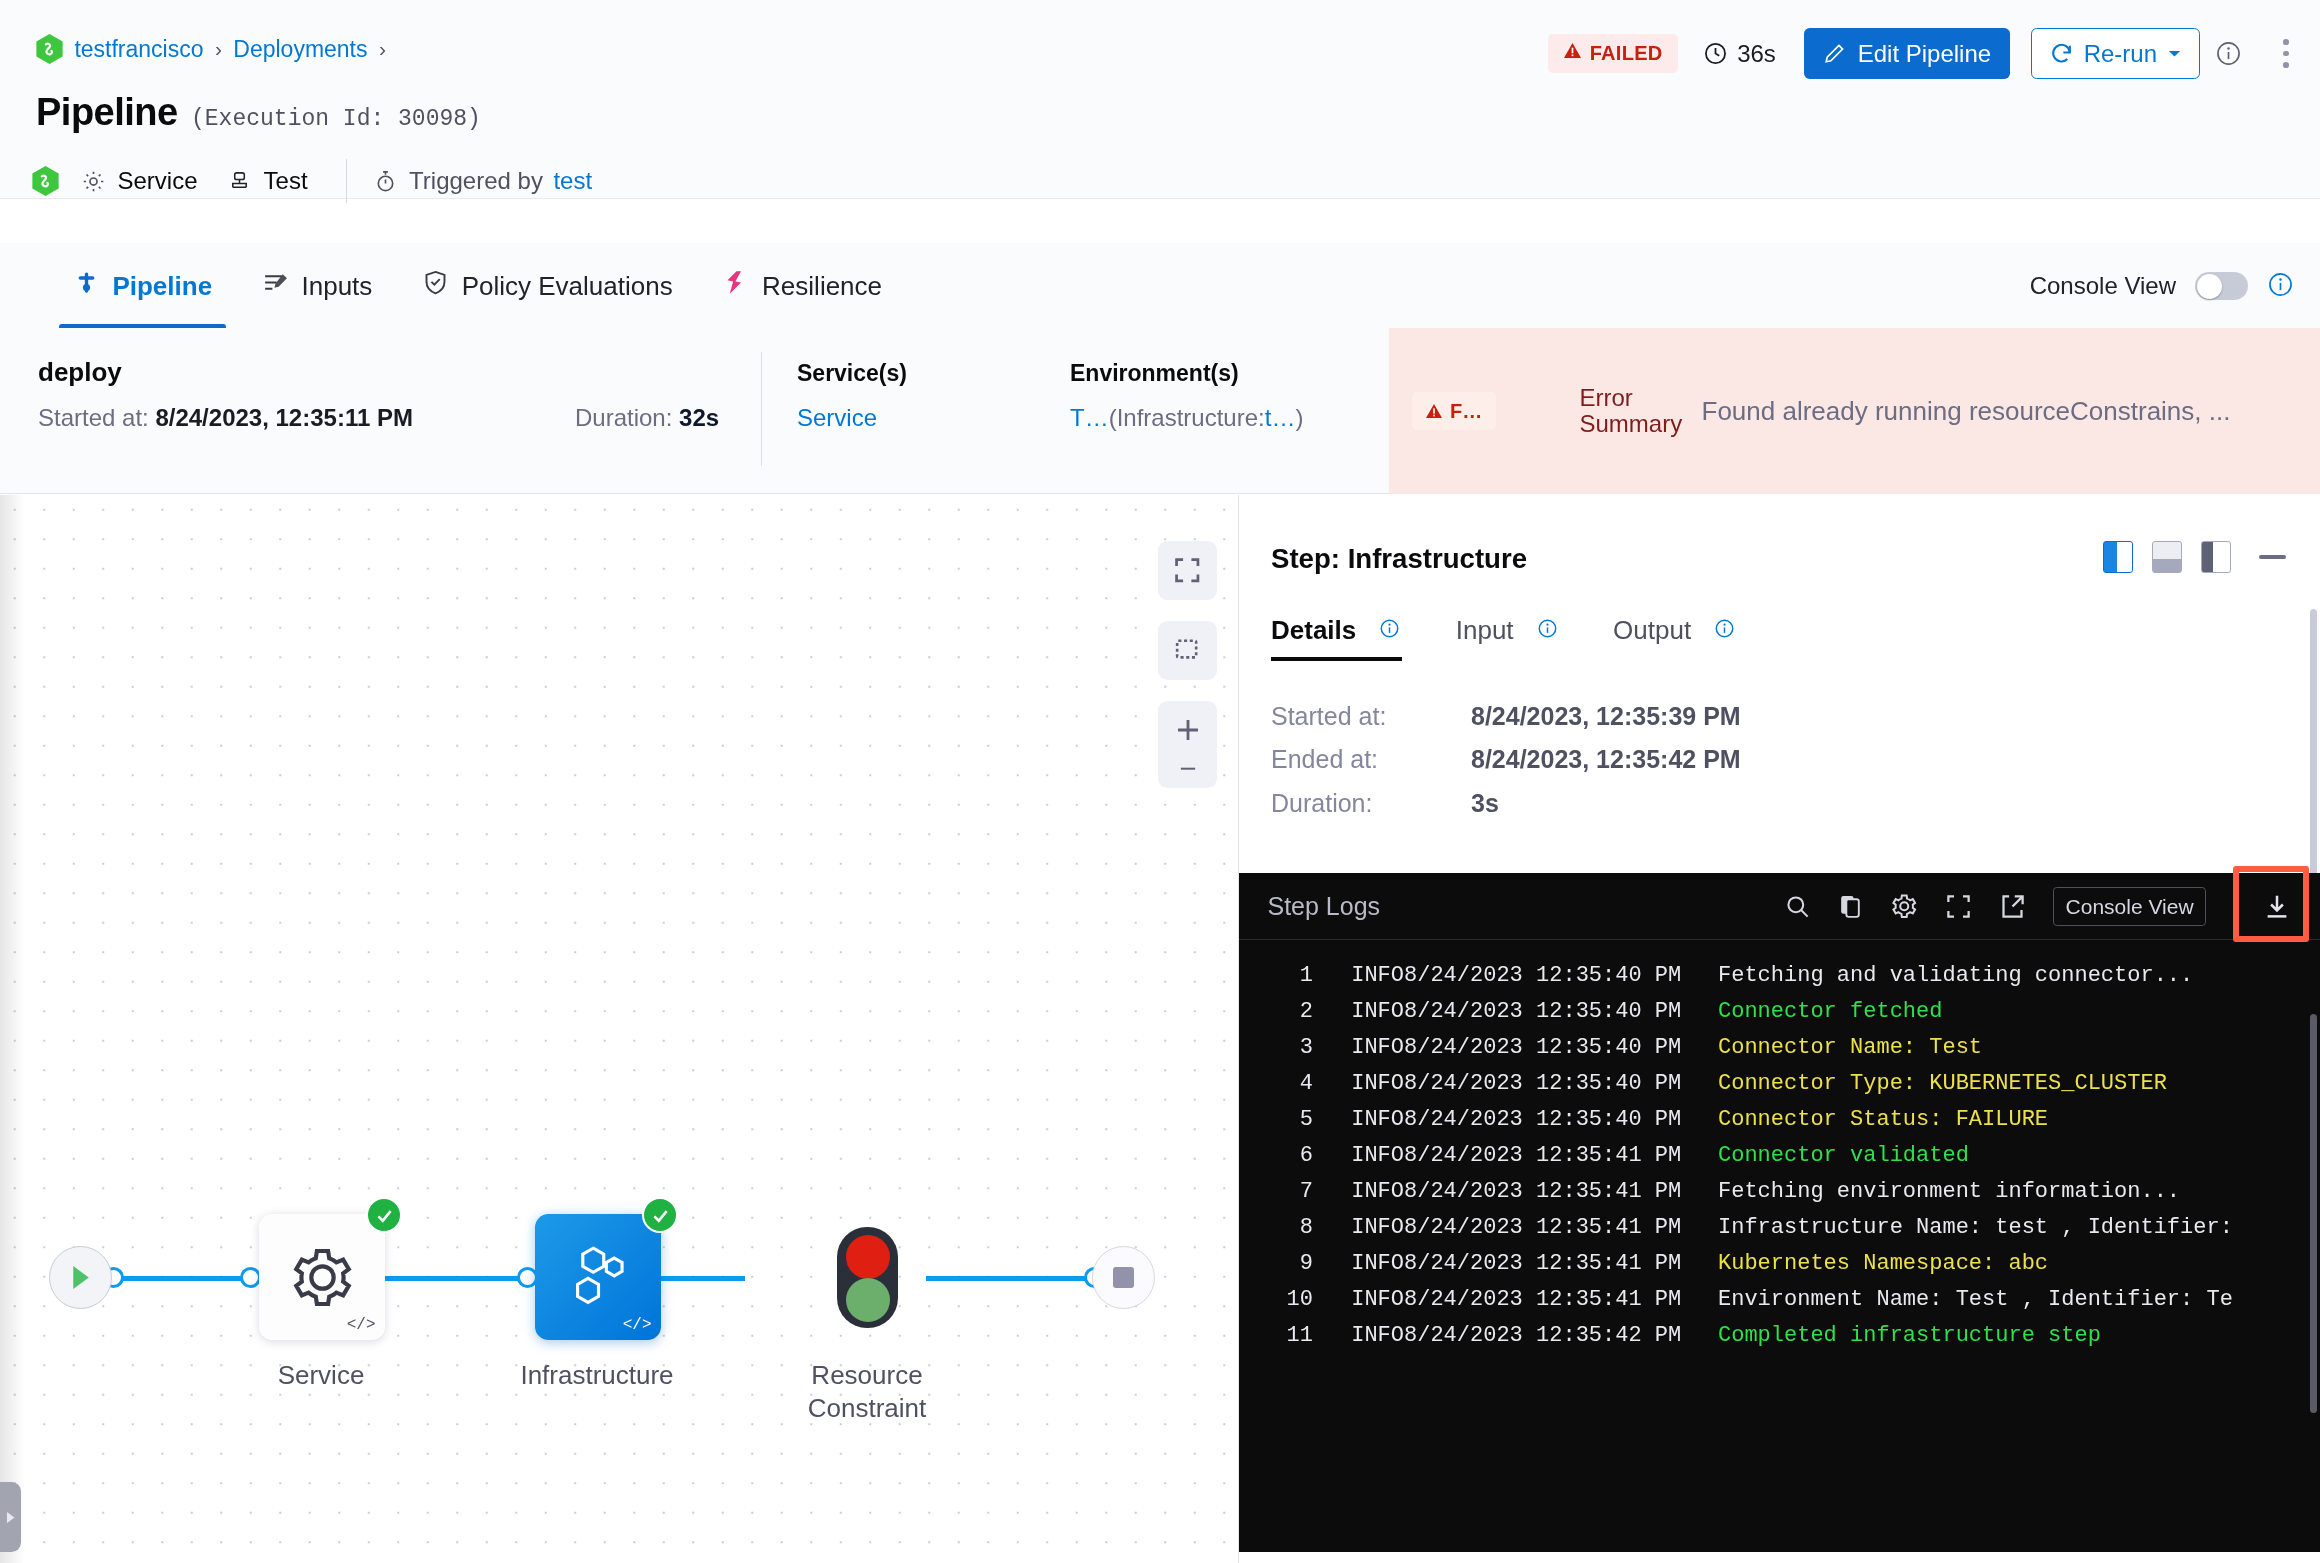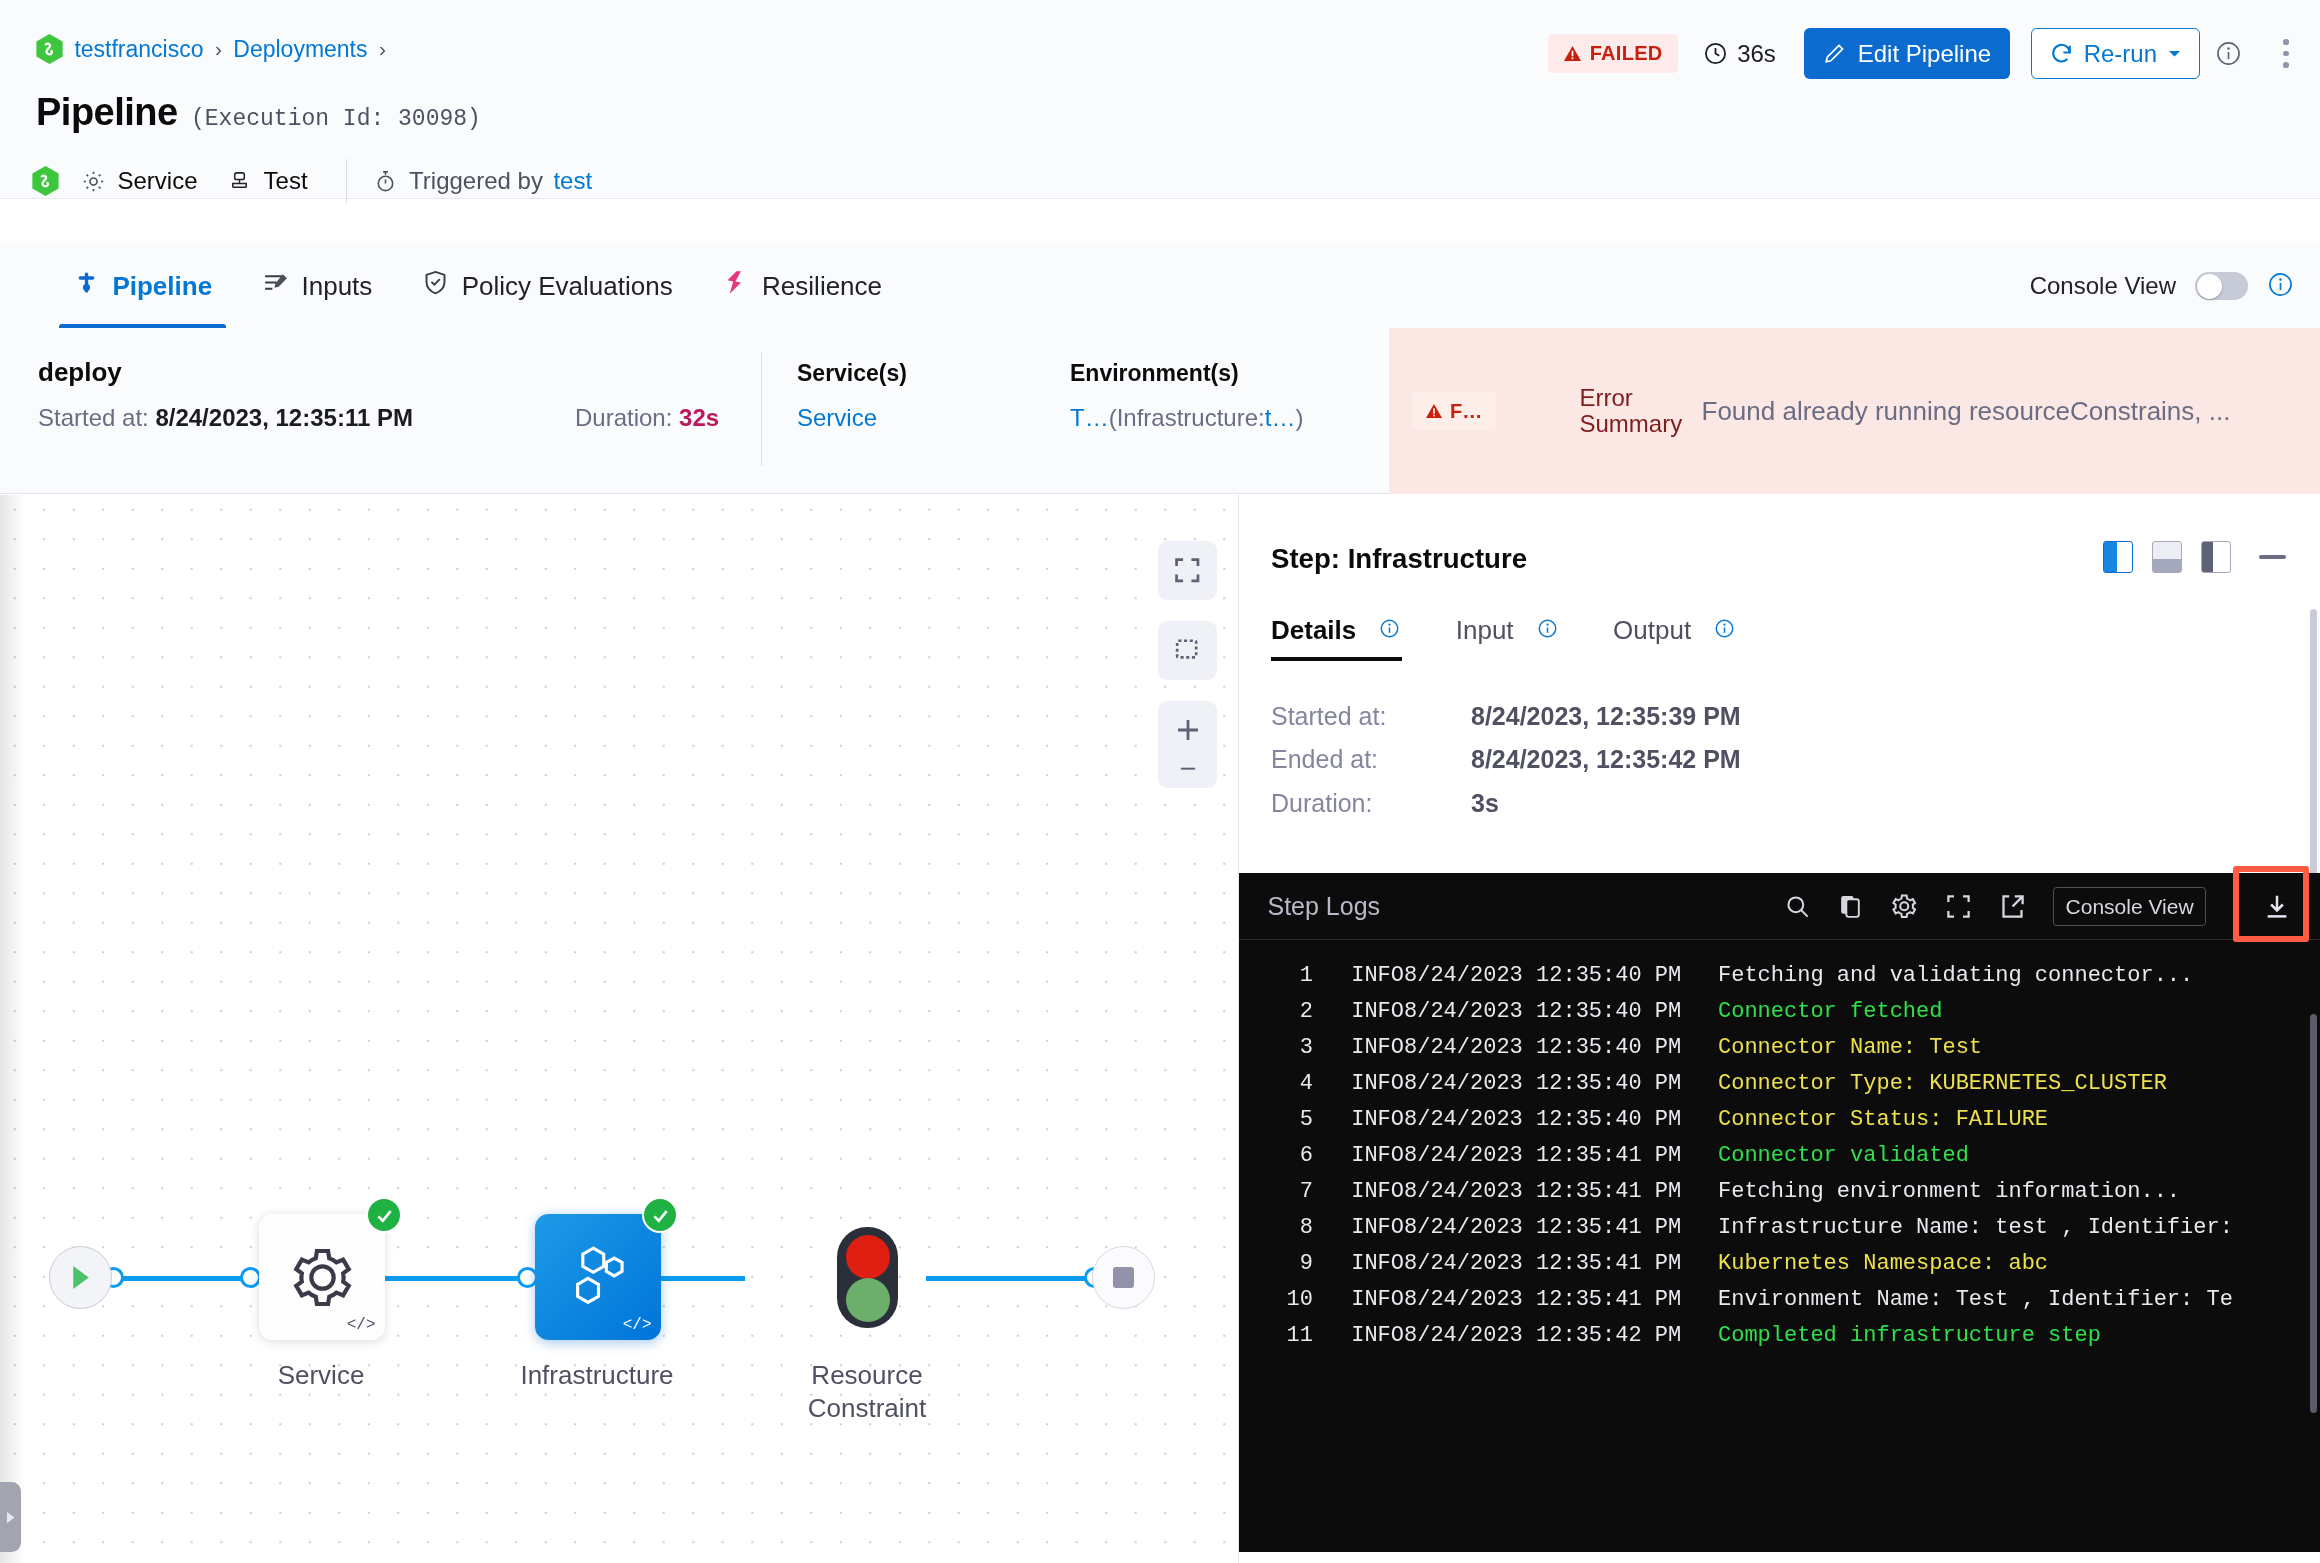--- a/index.html
+++ b/index.html
@@ -49,21 +49,21 @@
 
   
   .tr-controls {
     position: absolute; right: 21px; top: 27px;
     display: flex; align-items: center; gap: 0;
     height: 53px;
   }
   .badge-failed {
     background: #fdeaea; color: #c7200e; font-weight: bold;
     font-size: 20px; padding: 7.6px 15px; border-radius: 4.8px;
-    display: flex; align-items: center; gap: 7.6px; letter-spacing: 0.3px;
+    display: flex; gap: 7.6px; letter-spacing: 0.3px;
     margin-right: 25px;
   }
   .dur-chip { display: flex; align-items: center; gap: 9.5px; font-size: 24px; color: #1b1c23; margin-right: 28.5px; }
   .btn-primary {
     background: #0b6bce; color: #fff; border: none; border-radius: 5.7px;
     font-size: 24px; padding: 11.4px 19px; display: flex; align-items: center; gap: 11.4px;
     cursor: pointer; font-family: inherit;
   }
   .btn-outline {
     background: #fff; color: #0278d5; border: 1px solid #0278d5; border-radius: 5.7px;
@@ -99,21 +99,21 @@
     content: ""; position: absolute; left: 1.9px; top: 1.9px; width: 25px; height: 25px; border-radius: 50%;
     background: #fff; box-shadow: 0 1px 1.9px rgba(0,0,0,.3);
   }
 
   
   .stagebar { position: absolute; left: 0; top: 328px; width: 2321px; height: 166px; background: #fafbfc; border-bottom: 1px solid #e3e3ec; }
   .stage-name { position: absolute; left: 38px; top: 28.5px; font-size: 26px; font-weight: bold; color: #0b0b0d; }
   .stage-started { position: absolute; left: 38px; top: 76px; font-size: 24px; color: #6b6d85; }
   .stage-started b { color: #1b1c23; font-weight: bold; }
   .stage-duration { position: absolute; left: 575px; top: 76px; font-size: 24px; color: #6b6d85; }
-  .stage-duration b { color: #be185d; }
+  .stage-duration b { color: #0f172a; }
   .stage-vdiv { position: absolute; left: 761px; top: 24px; width: 1px; height: 114px; background: #dcdde8; }
   .col-svc { position: absolute; left: 797px; top: 32px; }
   .col-env { position: absolute; left: 1070px; top: 32px; }
   .col-hd { font-size: 23px; font-weight: bold; color: #0b0b0d; margin-bottom: 17px; }
   .col-val { font-size: 24px; color: #0278d5; cursor: pointer; }
   .col-val.muted { color: #6b6d85; }
   .col-val .blu { color: #0278d5; }
 
   .errorpanel {
     position: absolute; left: 1389px; top: 328px; width: 932px; height: 166px;

